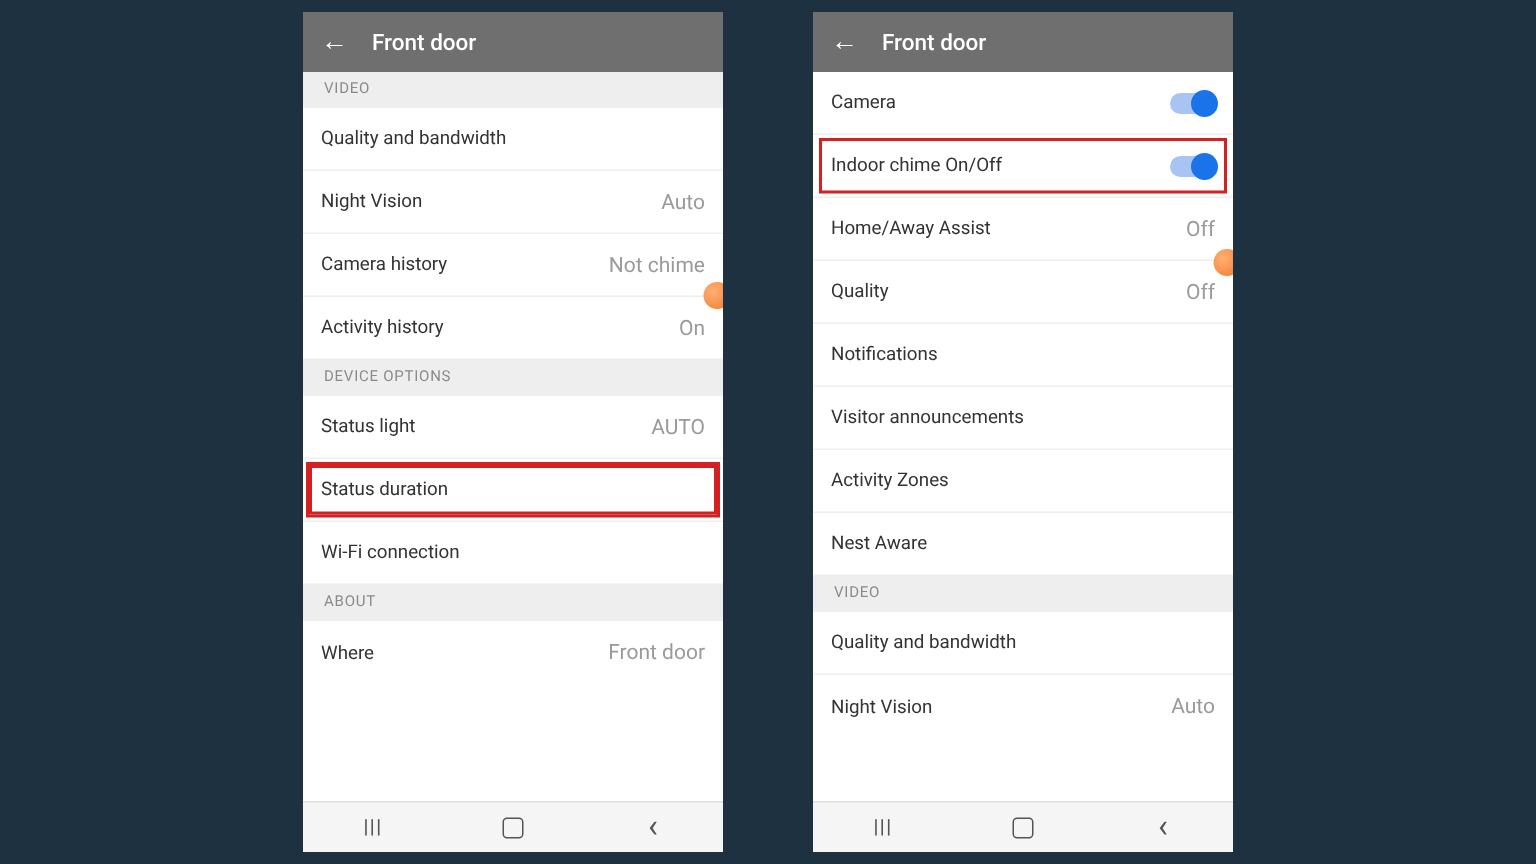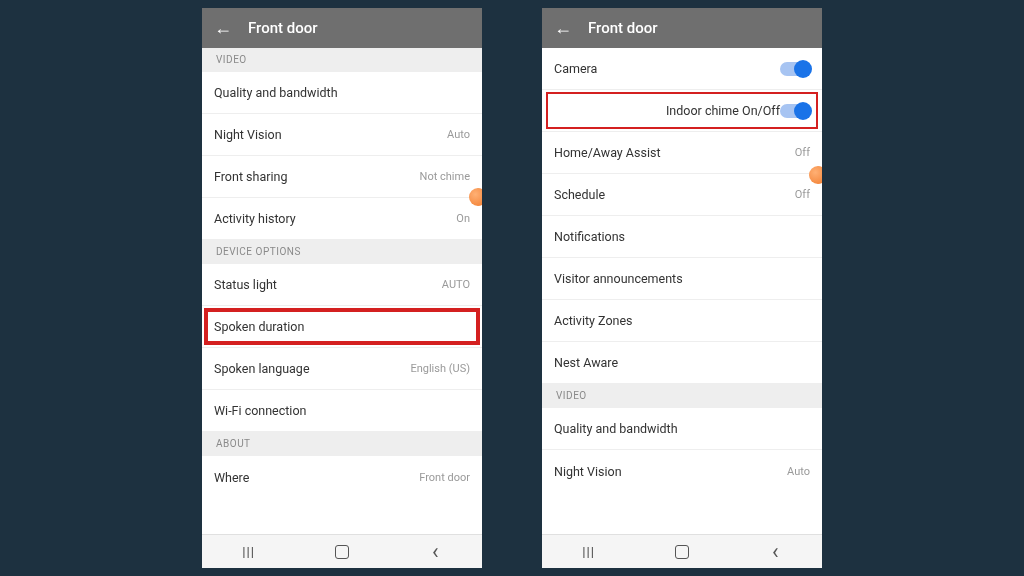--- a/index.html
+++ b/index.html
@@ -55,21 +55,21 @@
     border-bottom: 1px solid #eee;
     min-height: 42px;
     cursor: pointer;
     position: relative;
   }
   .row .label {
     font-size: 12.5px;
     color: #333;
   }
   .row .value {
-    font-size: 11px;
+    font-size: 14px;
     color: #9a9a9a;
   }
   .highlight {
     position: absolute;
     border: 2px solid #d42020;
     pointer-events: none;
   }
   .highlight.double::after {
     content: "";
     position: absolute;
@@ -137,42 +137,38 @@
     <div class="section-header">VIDEO</div>
 
     <div class="row">
       <span class="label">Quality and bandwidth</span>
     </div>
     <div class="row">
       <span class="label">Night Vision</span>
       <span class="value">Auto</span>
     </div>
     <div class="row">
-      <span class="label">Front sharing</span>
+      <span class="label">Camera history</span>
       <span class="value">Not chime</span>
       <span class="orange-dot" style="top:32px;"></span>
     </div>
     <div class="row">
       <span class="label">Activity history</span>
       <span class="value">On</span>
     </div>
 
     <div class="section-header">DEVICE OPTIONS</div>
 
     <div class="row">
       <span class="label">Status light</span>
       <span class="value">AUTO</span>
     </div>
     <div class="row" style="position:relative;">
-      <span class="label">Spoken duration</span>
+      <span class="label">Status duration</span>
       <span class="highlight double" style="left:4px; right:4px; top:4px; bottom:4px;"></span>
-    </div>
-    <div class="row">
-      <span class="label">Spoken language</span>
-      <span class="value">English (US)</span>
     </div>
     <div class="row">
       <span class="label">Wi-Fi connection</span>
     </div>
 
     <div class="section-header">ABOUT</div>
 
     <div class="row" style="border-bottom:none;">
       <span class="label">Where</span>
       <span class="value">Front door</span>
@@ -191,31 +187,31 @@
   <div class="appbar">
     <span class="back">←</span>
     <span class="title">Front door</span>
   </div>
   <div class="content">
 
     <div class="row">
       <span class="label">Camera</span>
       <span class="toggle"></span>
     </div>
-    <div class="row" style="position:relative;justify-content:flex-end;">
+    <div class="row" style="position:relative;">
       <span class="label">Indoor chime On/Off</span>
       <span class="toggle"></span>
       <span class="highlight" style="left:4px; right:4px; top:2px; bottom:2px;"></span>
     </div>
     <div class="row">
       <span class="label">Home/Away Assist</span>
       <span class="value">Off</span>
     </div>
     <div class="row" style="position:relative;">
-      <span class="label">Schedule</span>
+      <span class="label">Quality</span>
       <span class="value">Off</span>
       <span class="orange-dot" style="top:-8px;"></span>
     </div>
     <div class="row">
       <span class="label">Notifications</span>
     </div>
     <div class="row">
       <span class="label">Visitor announcements</span>
     </div>
     <div class="row">

